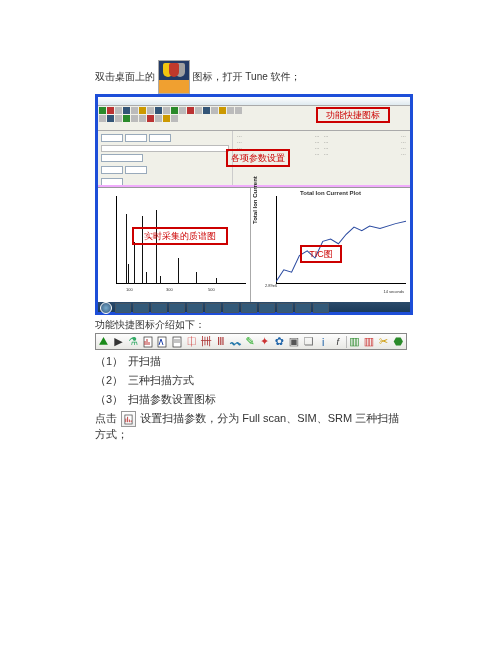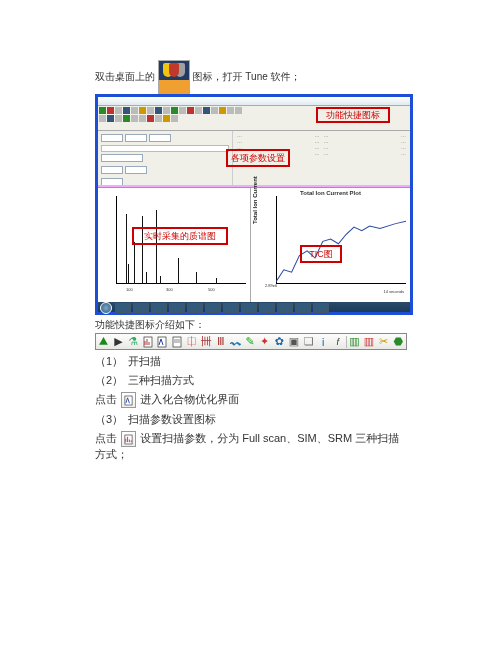--- a/index.html
+++ b/index.html
@@ -324,30 +324,20 @@
     <span class="item-num">（1）</span>
     <span>开扫描</span>
   </div>
 
 
   <div class="para">
     <span class="item-num">（2）</span>
     <span>三种扫描方式</span>
   </div>
 
-  <div class="para">
-    <span>点击</span>
-    <span class="inline-icon">
-        <svg width="9" height="11" viewBox="0 0 10 12">
-          <rect x="1" y="1" width="8" height="10" fill="#fff" stroke="#333" stroke-width="0.7"></rect>
-          <polyline points="2,9 4,3 6,9" fill="none" stroke="#24a"></polyline>
-        </svg>
-      </span>
-    <span>进入化合物优化界面</span>
-  </div>
 
   <div class="para">
     <span class="item-num">（3）</span>
     <span>扫描参数设置图标</span>
   </div>
 
   <div class="para">
     <span>点击</span>
     <span class="inline-icon">
         <svg width="9" height="11" viewBox="0 0 10 12">

